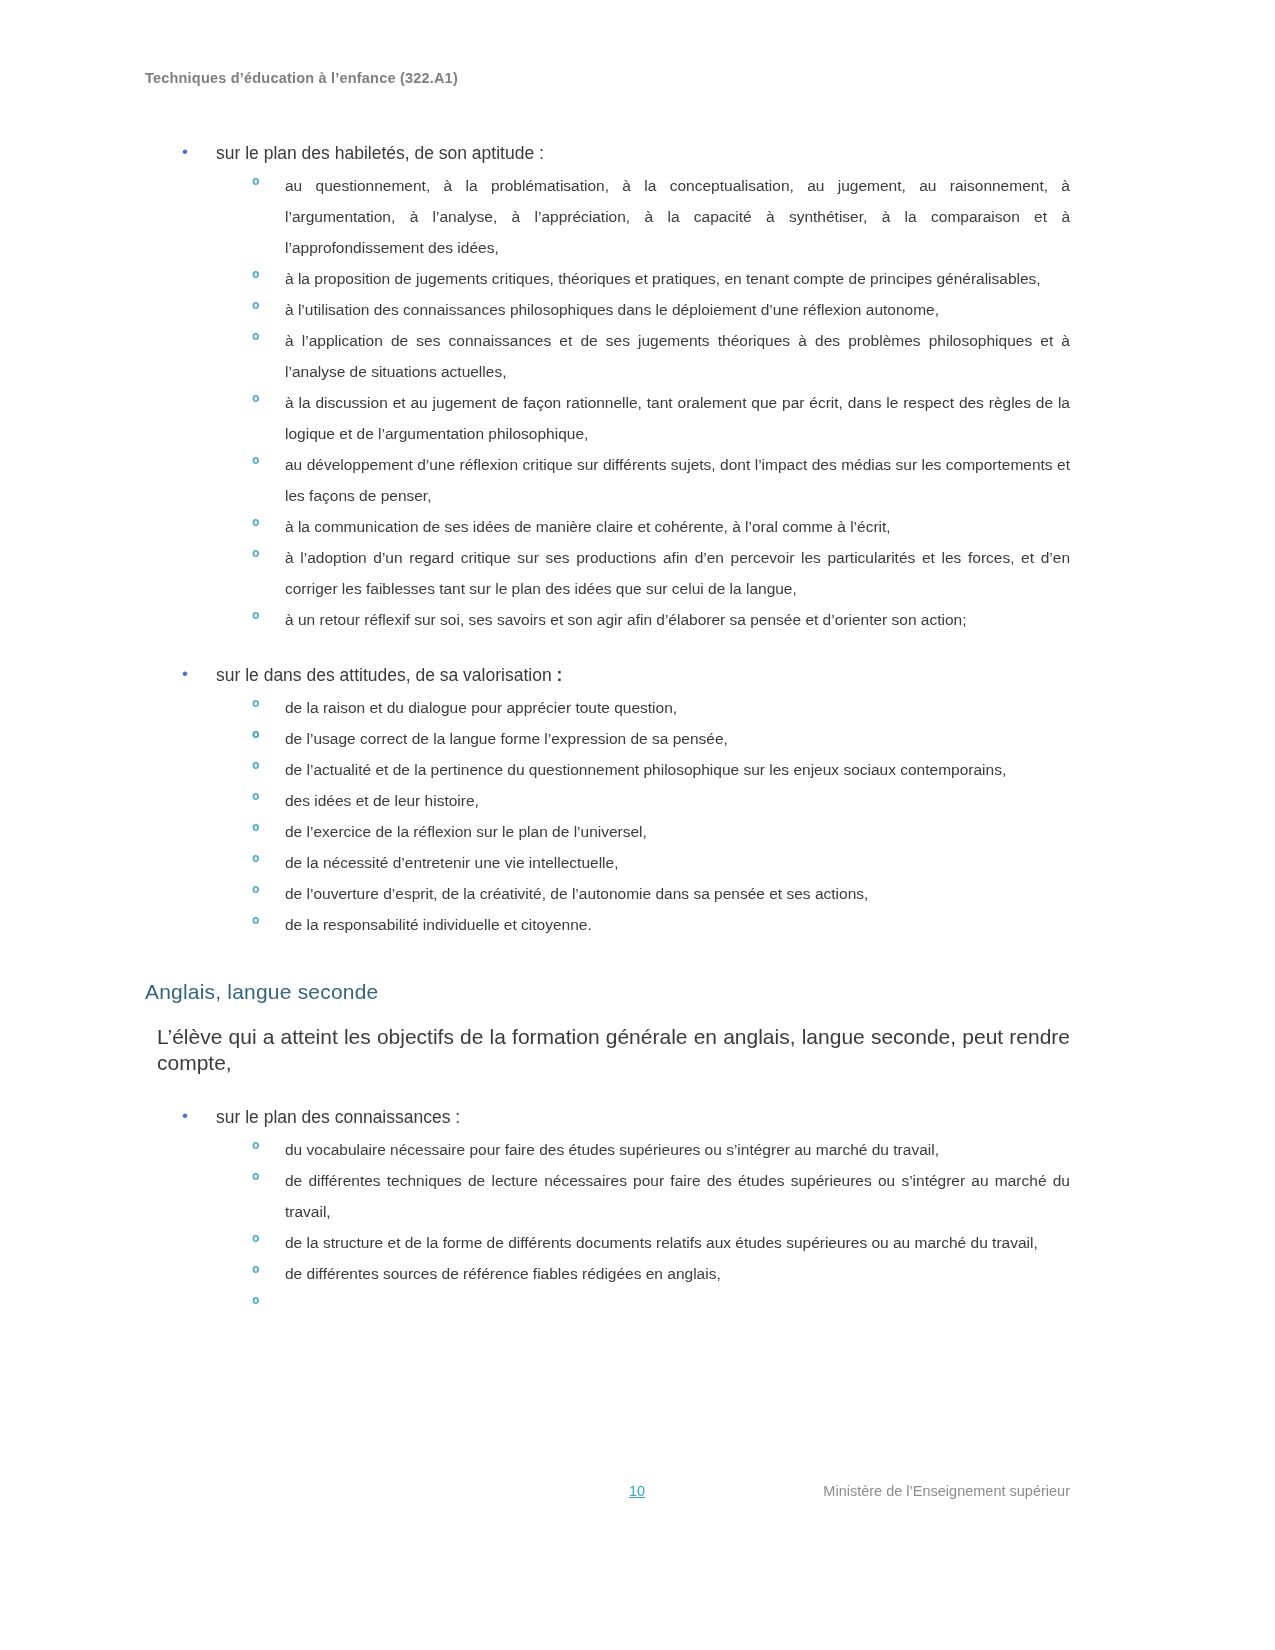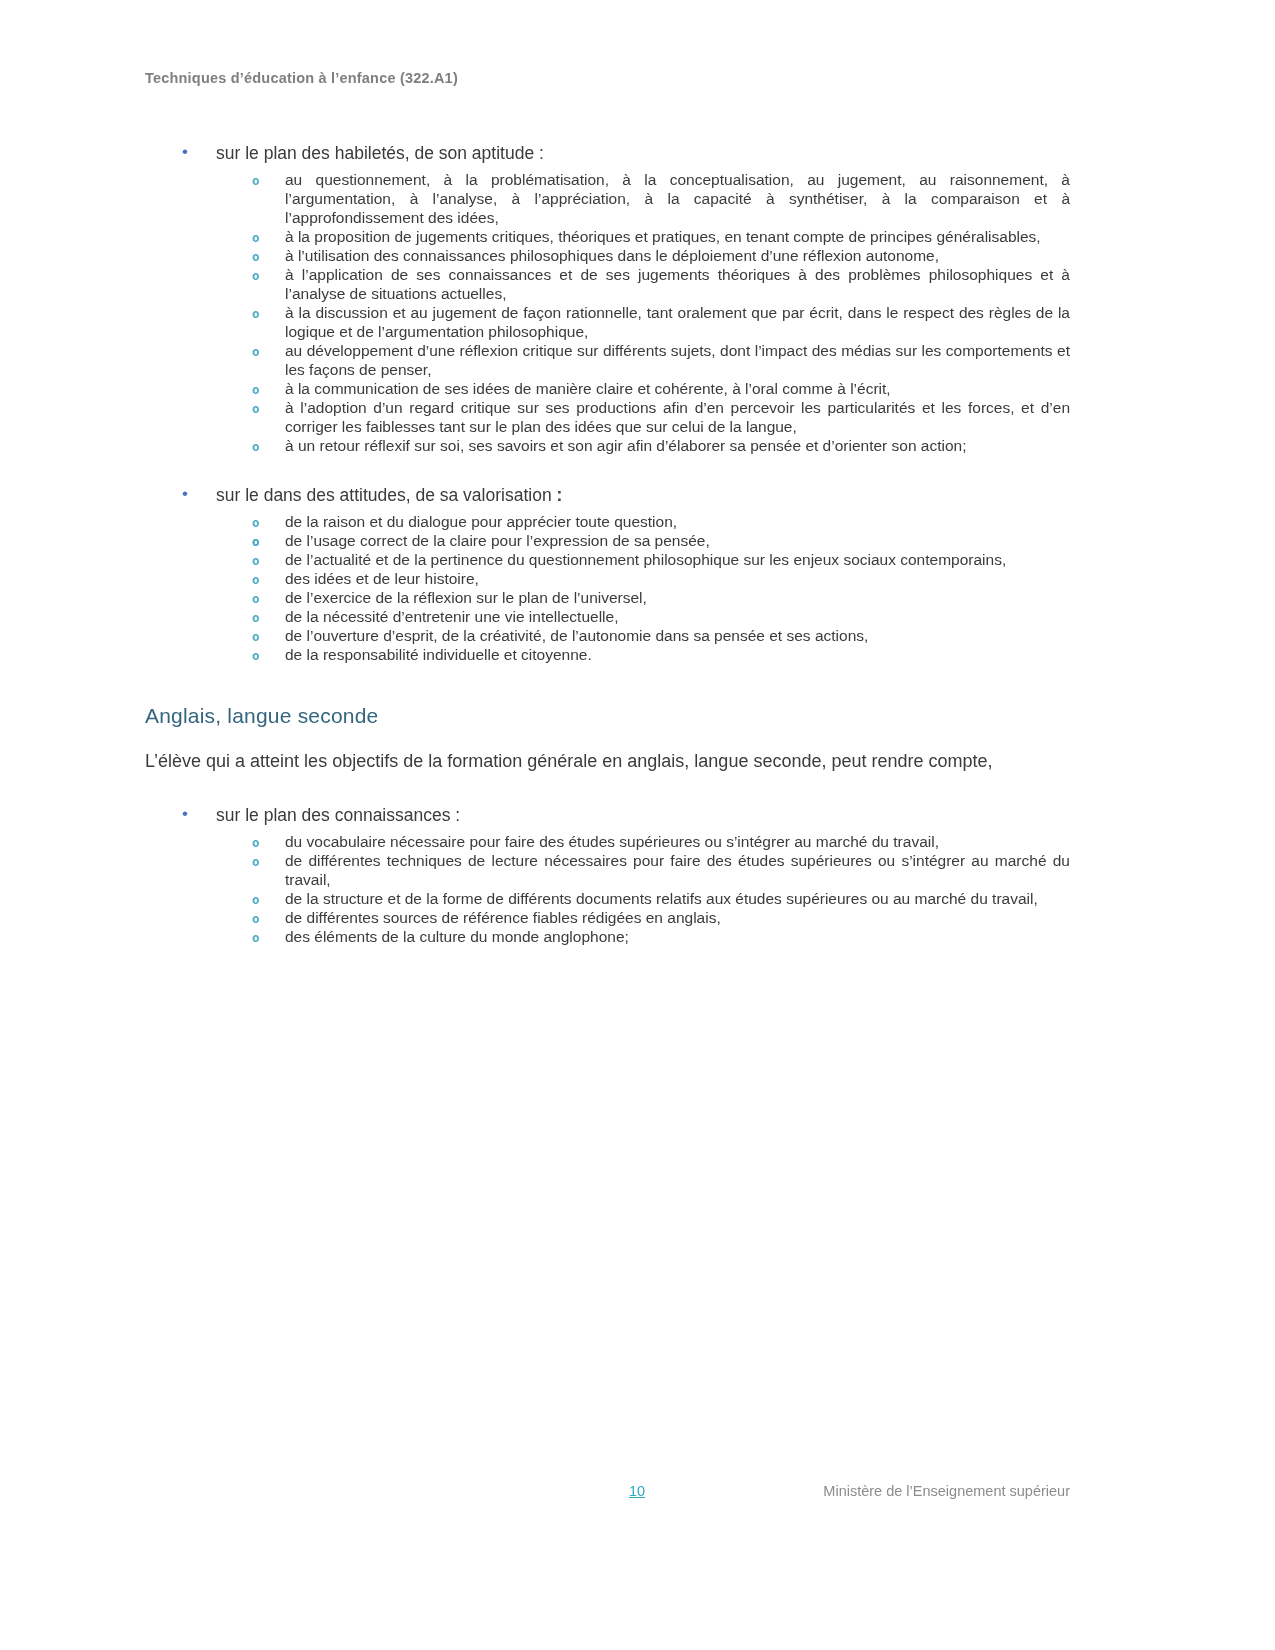--- a/index.html
+++ b/index.html
@@ -51,37 +51,37 @@
     position:absolute;
     left:107px;
     top:3px;
     font-size:12.5px;
     font-family:"DejaVu Sans Mono","Liberation Mono",monospace;
     color:var(--circle-bullet-teal,#4bacc6);
     font-weight:bold;
   }
   .sub-text {
     font-size:15.5px;
-    line-height:19px;
+    line-height:31px;
     text-align:justify;
     color:var(--body-text,#3b3b3b);
   }
   .section-heading {
     font-size:21px;
     font-weight:normal;
     color:var(--section-heading-blue,#34657f);
     margin:40px 0 20px 0;
     letter-spacing:0.2px;
   }
   .paragraph {
-    font-size:18px;
+    font-size:21px;
     line-height:26px;
     text-align:justify;
     color:var(--body-text,#3b3b3b);
-    margin:0 0 28px 0;
+    margin:0 0 28px 12px;
   }
   .footer {
     position:absolute;
     top:1483px;
     left:145px;
     width:925px;
     font-size:14.5px;
   }
   .page-number {
     position:absolute;
@@ -148,21 +148,21 @@
         <div class="bullet-heading-row"><span class="bullet-dot">•</span><span class="bullet-heading-text">sur le dans des attitudes, de sa valorisation</span><span class="bullet-heading-bold"> :</span></div>
         <div class="sub-item">
           <span class="sub-bullet">o</span>
           <div class="sub-text">de la raison et du dialogue pour apprécier toute question,</div>
         </div>
         <div class="sub-item">
           <span class="sub-bullet">o</span>
         </div>
         <div class="sub-item">
           <span class="sub-bullet">o</span>
-          <div class="sub-text">de l’usage correct de la claire pour l’expression de sa pensée,</div>
+          <div class="sub-text">de l’usage correct de la langue forme l’expression de sa pensée,</div>
         </div>
         <div class="sub-item">
           <span class="sub-bullet">o</span>
           <div class="sub-text">de l’actualité et de la pertinence du questionnement philosophique sur les enjeux sociaux contemporains,</div>
         </div>
         <div class="sub-item">
           <span class="sub-bullet">o</span>
           <div class="sub-text">des idées et de leur histoire,</div>
         </div>
         <div class="sub-item">
@@ -197,21 +197,20 @@
         <div class="sub-item">
           <span class="sub-bullet">o</span>
           <div class="sub-text">de la structure et de la forme de différents documents relatifs aux études supérieures ou au marché du travail,</div>
         </div>
         <div class="sub-item">
           <span class="sub-bullet">o</span>
           <div class="sub-text">de différentes sources de référence fiables rédigées en anglais,</div>
         </div>
         <div class="sub-item">
           <span class="sub-bullet">o</span>
-          <div class="sub-text">des éléments de la culture du monde anglophone;</div>
         </div>
       </section>
     </div>
 
   <div class="footer">
     <span class="page-number">10</span>
     <span class="ministry">Ministère de l’Enseignement supérieur</span>
   </div>
 </div>
 

